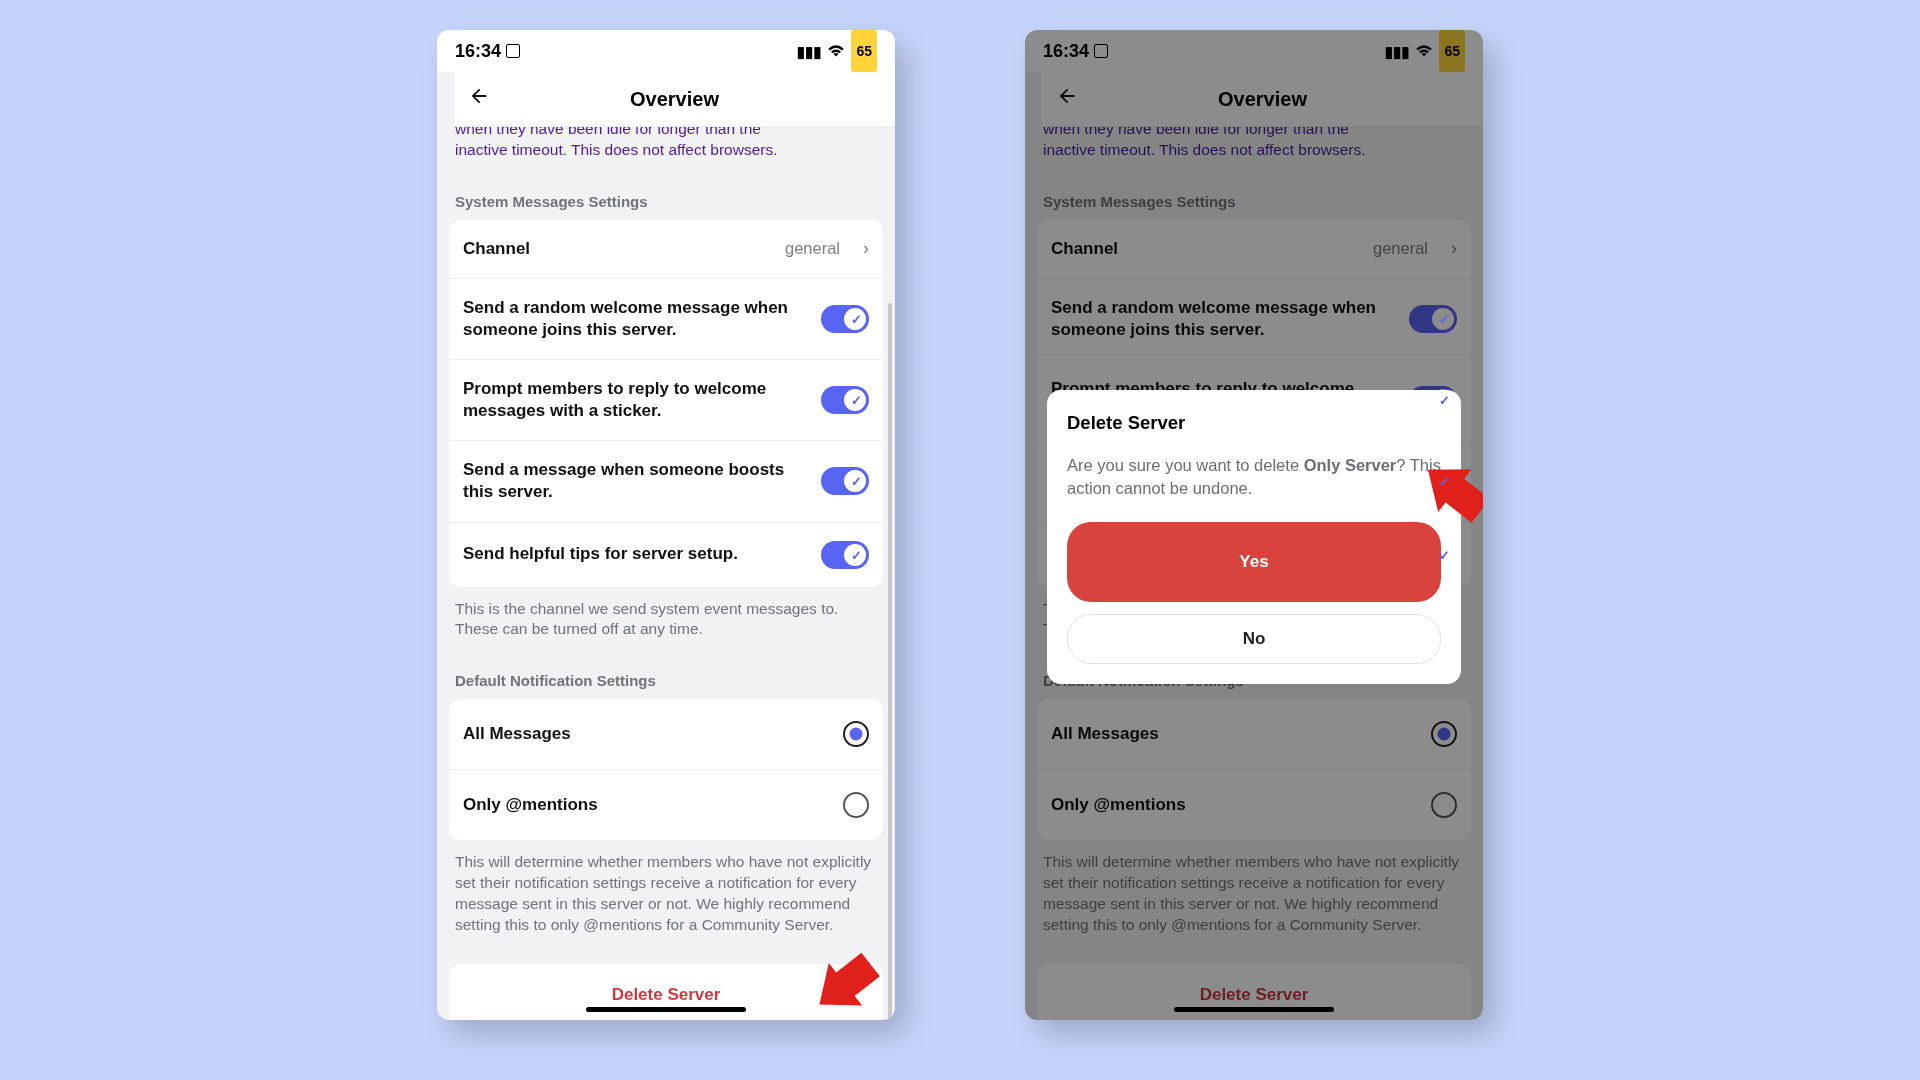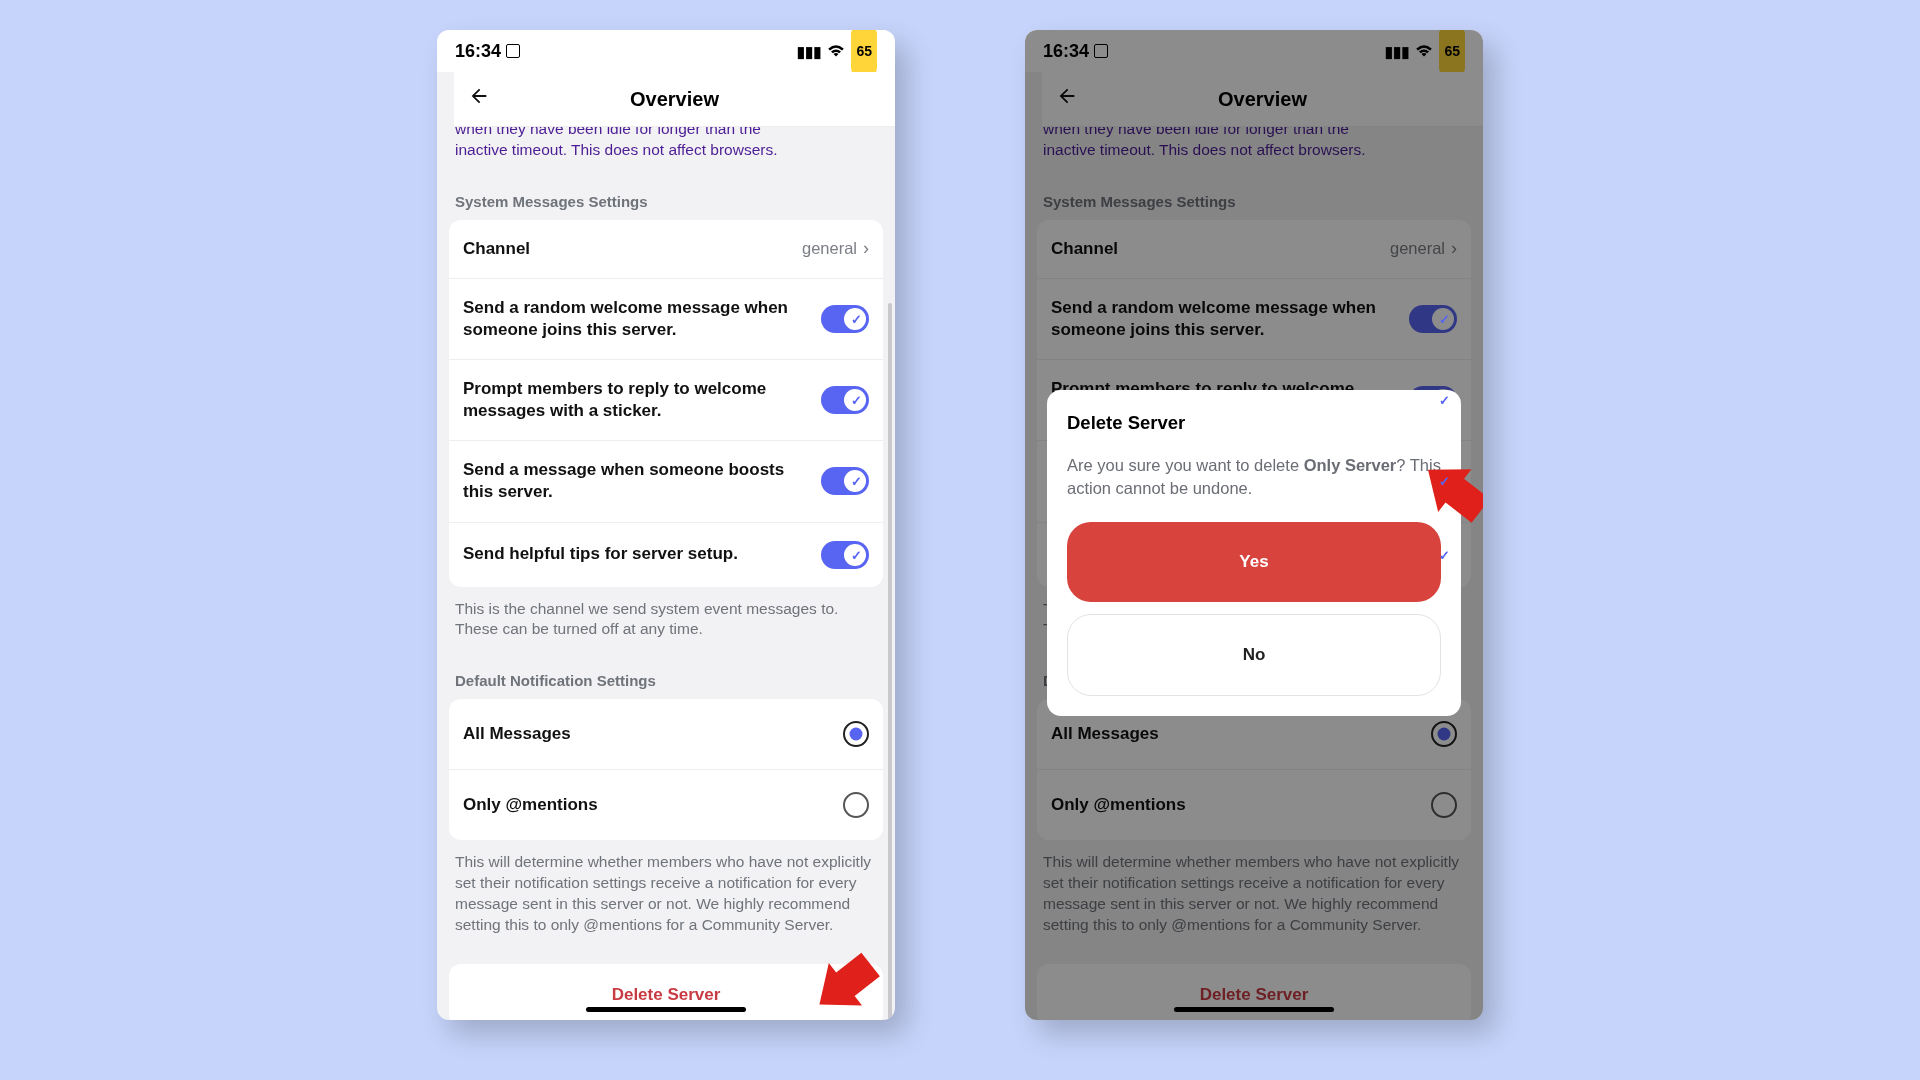--- a/index.html
+++ b/index.html
@@ -84,21 +84,21 @@
   .card {
     background:#fff; border-radius:12px; overflow:hidden;
   }
   .row {
     display:flex; align-items:center; justify-content:space-between;
     padding: 18px 14px;
     border-bottom:1px solid #eee;
   }
   .row:last-child { border-bottom:none; }
   .row .label { font-size:17px; font-weight:700; color:#111; line-height:1.3; padding-right:18px; }
-  .row .value { color:#7b7e85; font-size:16.5px; display:flex; align-items:center; gap:6px;justify-content:space-between;}
+  .row .value { color:#7b7e85; font-size:16.5px; display:flex; align-items:center; gap:23px;justify-content:space-between;}
   .chev { color:#7b7e85; font-size:18px; }
   .toggle {
     width:48px; height:28px; background:#5865f2; border-radius:14px; position:relative; flex-shrink:0;
   }
   .toggle::after {
     content:""; position:absolute; right:3px; top:3px; width:22px; height:22px; background:#fff; border-radius:50%;
   }
   .toggle .check {
     position:absolute; right:7px; top:7px; font-size:13px; color:#5865f2; z-index:1; font-weight:800;
   }
@@ -138,21 +138,21 @@
     top:360px; width:414px; background:#fff; border-radius:14px;
     padding: 22px 20px 20px 20px;
   }
   .dialog h3 { font-size:18.5px; font-weight:800; margin-bottom:20px; }
   .dialog p { font-size:16.5px; color:#6a6d74; line-height:1.4; margin-bottom:22px; }
   .dialog p b { font-weight:700; }
   .btn-yes {
     background:#d8433e; color:#fff; text-align:center; padding:30px 0; border-radius:24px; font-size:17px; font-weight:700; margin-bottom:12px;
   }
   .btn-no {
-    background:#fff; color:#222; text-align:center; padding:30px 0; border-radius:24px; font-size:17px; font-weight:700; border:1px solid #e3e3e6;
+    background:#fff; color:#222; text-align:center; padding:14px 0; border-radius:24px; font-size:17px; font-weight:700; border:1px solid #e3e3e6;
   }
   
   .arrow {
     position:absolute; pointer-events:none;
   }
   .arrow svg { display:block; }
   .phone .trunc-top { margin-top:-12px; }
   .notif-row { padding: 22px 14px; }
 </style>
 </head>

